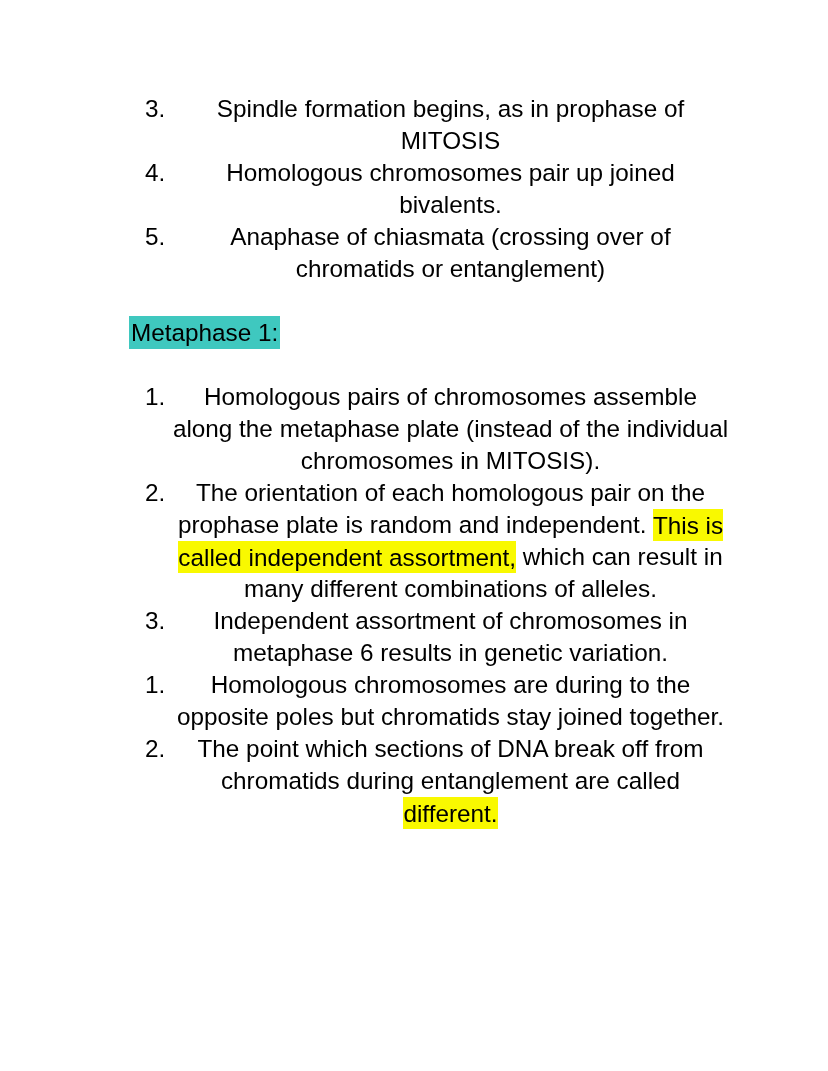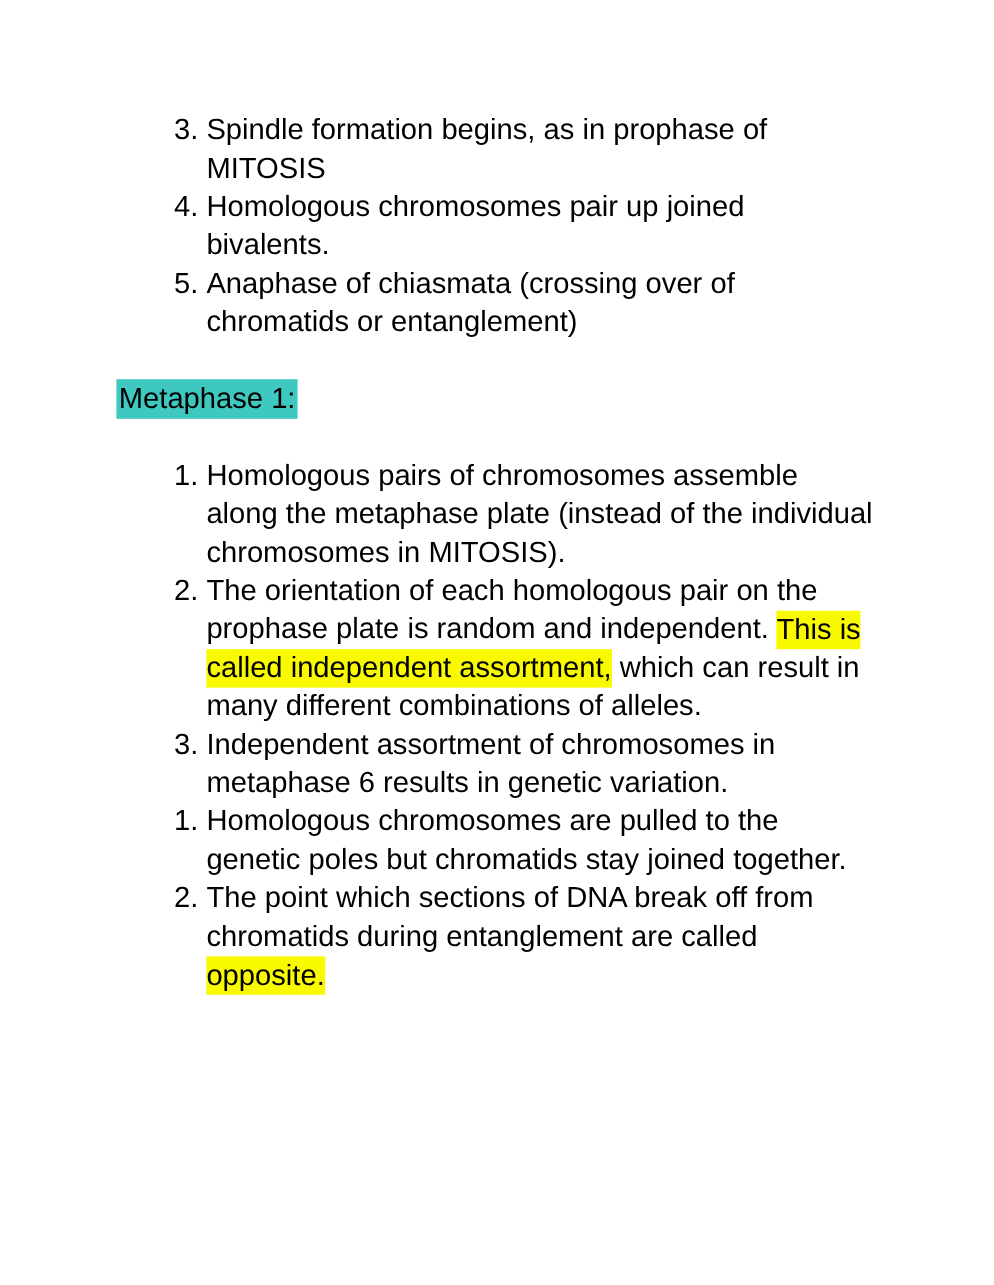--- a/index.html
+++ b/index.html
@@ -19,25 +19,26 @@
   }
   .list {
     margin: 0 0 0 48px;
     padding: 0;
   }
   .li { display: flex; }
   .num {
     flex: 0 0 27px;
     width: 27px;
   }
-  .txt { width: 557px; }
+  .txt { width: 557px; text-align: center; }
   .heading { margin: 32px 0; }
   mark.hl {
     color: inherit;
     padding: 3px 2px;
+    margin-left: 32px;
   }
   mark.hl-teal  { background: var(--hl-teal, #3fc8bf); }
   mark.hl-green { background: var(--hl-green, #c9f3c5); }
   mark.hl-yellow {
     color: inherit;
     background: var(--hl-yellow, #f9f900);
     padding: 2.5px 0;
   }
 </style>
 </head>
@@ -74,21 +75,21 @@
     <div class="li">
       <span class="num">3.</span>
       <span class="txt">Independent assortment of chromosomes in metaphase 6 results in genetic variation.</span>
     </div>
   </div>
 
 
   <div class="list">
     <div class="li">
       <span class="num">1.</span>
-      <span class="txt">Homologous chromosomes are pulled to the genetic poles but chromatids stay joined together.</span>
+      <span class="txt">Homologous chromosomes are during to the opposite poles but chromatids stay joined together.</span>
     </div>
     <div class="li">
       <span class="num">2.</span>
-      <span class="txt"><span>The point which sections of DNA break off from chromatids during entanglement are called </span><mark class="hl-yellow">opposite.</mark></span>
+      <span class="txt"><span>The point which sections of DNA break off from chromatids during entanglement are called </span><mark class="hl-yellow">different.</mark></span>
     </div>
   </div>
 
 </div>
 
 </body></html>

